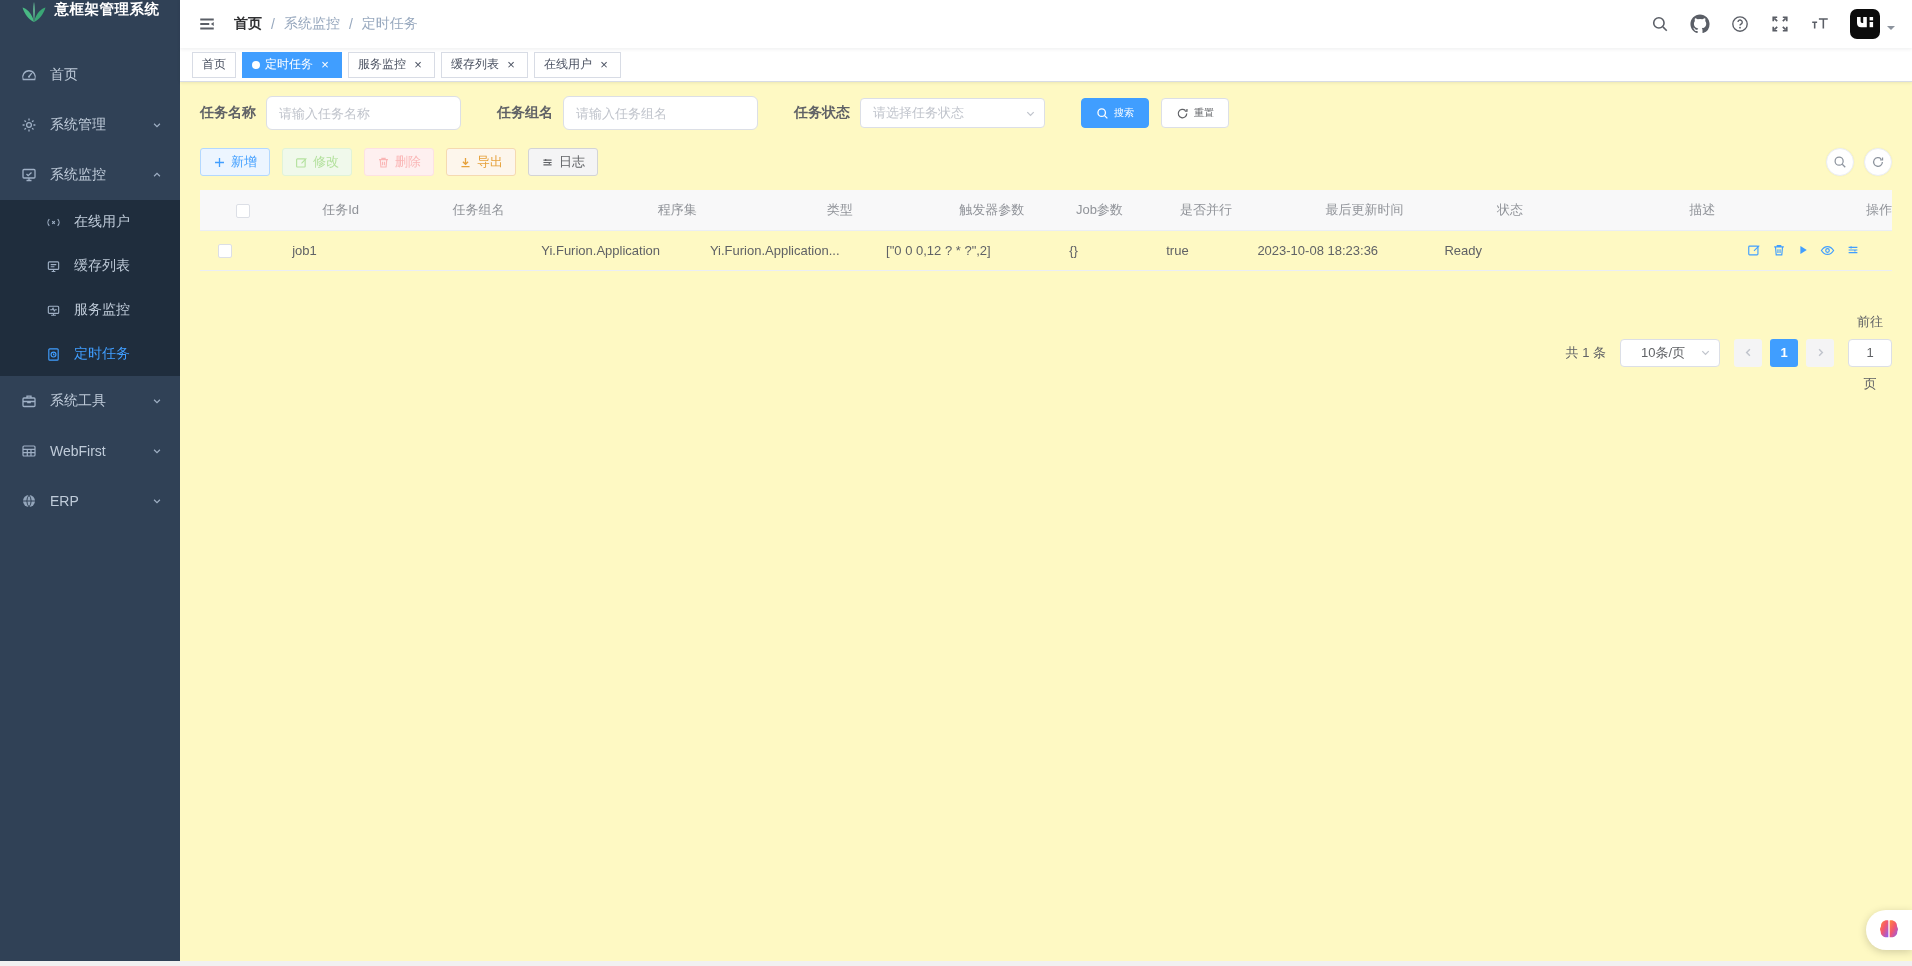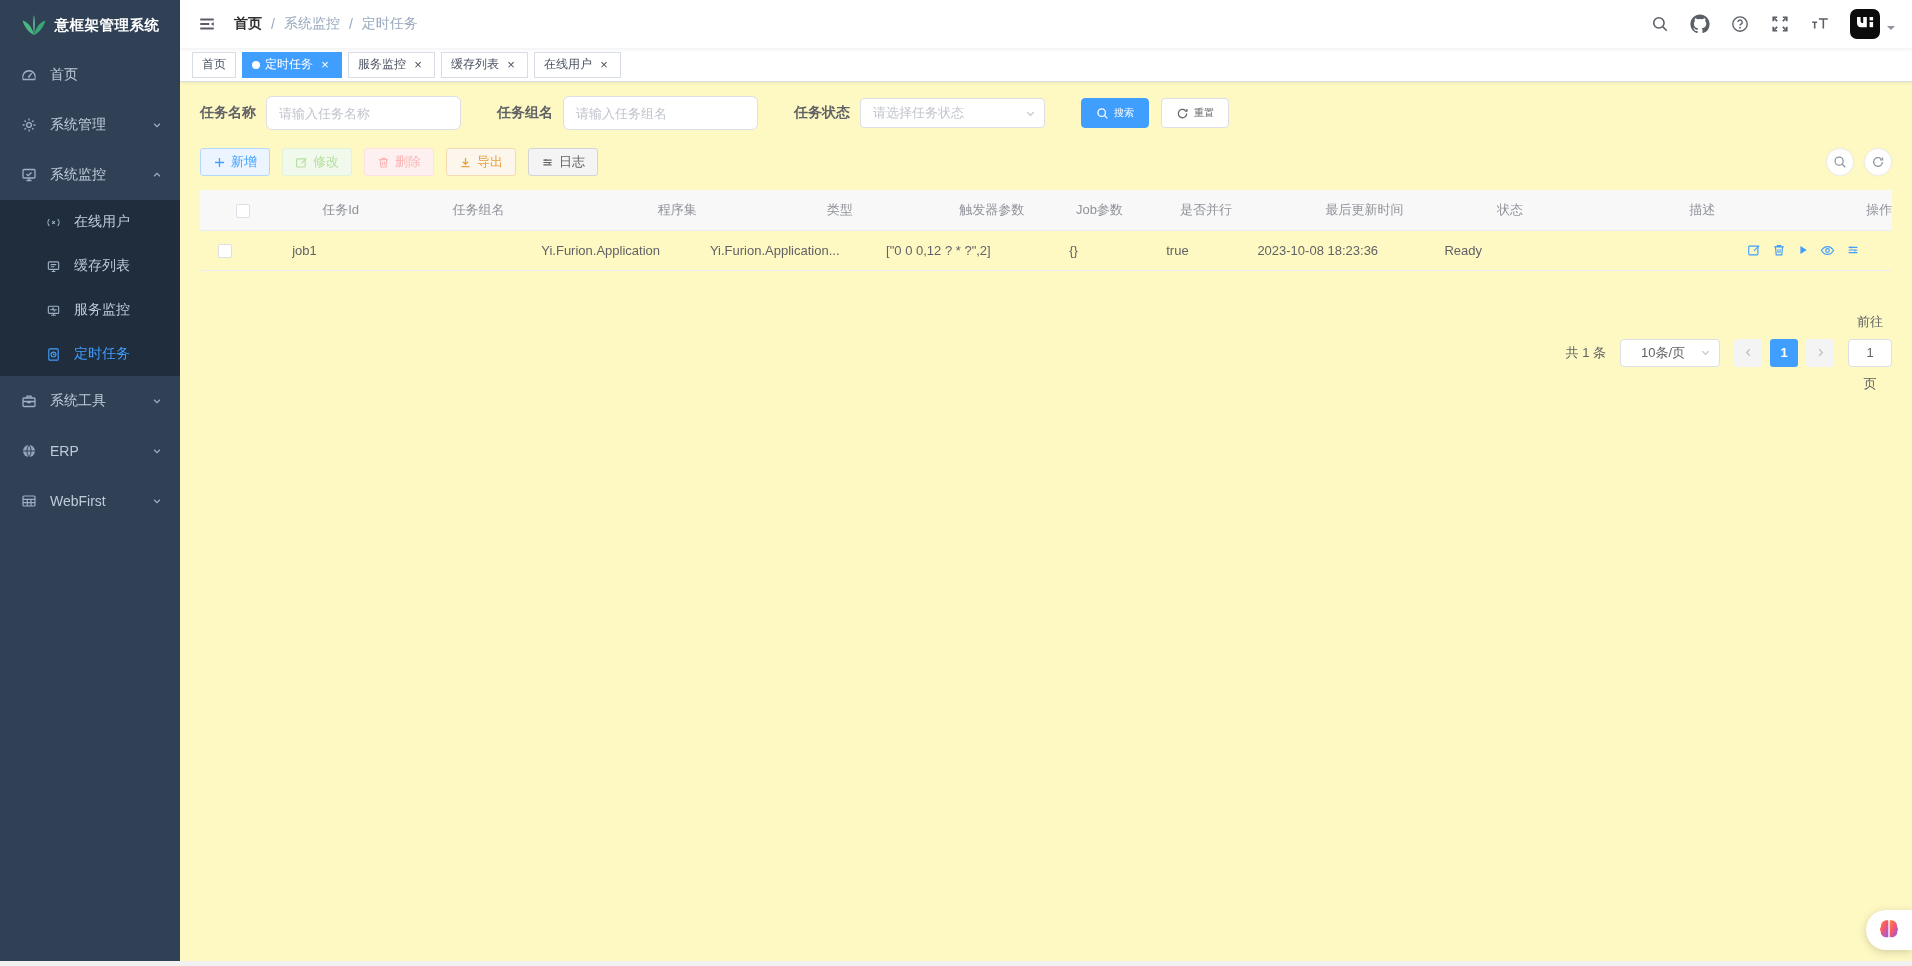--- a/index.html
+++ b/index.html
@@ -2,21 +2,21 @@
 <html><head>
 <meta charset="utf-8">
 <style>
   * { box-sizing: border-box; margin: 0; padding: 0; }
   html,body { width:1912px; height:966px; overflow:hidden; }
   body { font-family:"Liberation Sans","DejaVu Sans",sans-serif; background:#fff; font-size:14px; color:#606266; }
   .app { display:flex; width:1912px; height:966px; }
 
   
   .sidebar { width:180px; height:100%; background:#304156; flex-shrink:0; overflow:hidden; }
-  .logo { height:50px; display:flex; align-items:center; justify-content:center; gap:8px; }
+  .logo { height:50px; display:flex; justify-content:center; gap:8px; }
   .logo-title { color:#fff; font-weight:700; font-size:14.5px; letter-spacing:.5px; }
   .menu-item { height:50px; display:flex; align-items:center; padding:0 18px 0 20px; color:#bfcbd9; font-size:14px; cursor:pointer; }
   .menu-item .mi { width:18px; height:16px; display:flex; align-items:center; justify-content:center; color:#9fb0c5; }
   .menu-item .ml { flex:1; margin-left:12px; white-space:nowrap; }
   .menu-item .chev { color:#9fb0c5; display:flex; }
   .submenu { background:#1f2d3d; }
   .submenu .menu-item { height:44px; padding-left:44px; }
   .submenu .menu-item.active { color:#409eff; }
   .submenu .menu-item.active .mi { color:#409eff; }
 
@@ -204,42 +204,42 @@
         <span class="chev">
           <svg width="10" height="10" viewBox="0 0 12 12" fill="none" stroke="currentColor" stroke-width="1.4">
               <path d="M2.5 4.5 6 8l3.5-3.5"></path>
             </svg>
         </span>
       </div>
 
       <div class="menu-item">
         <span class="mi">
           <svg width="16" height="16" viewBox="0 0 16 16" fill="none" stroke="currentColor" stroke-width="1.2">
+            <rect x="2" y="3" width="12" height="10" rx="1"></rect>
+              <path d="M2 6.3h12M2 9.6h12M6.3 6.3V13M10 6.3V13"></path>
+          </svg>
+        </span>
+        <span class="ml">WebFirst</span>
+        <span class="chev">
+          <svg width="10" height="10" viewBox="0 0 12 12" fill="none" stroke="currentColor" stroke-width="1.4">
+              <path d="M2.5 4.5 6 8l3.5-3.5"></path>
+            </svg>
+        </span>
+      </div>
+
+      <div class="menu-item">
+        <span class="mi">
+          <svg width="16" height="16" viewBox="0 0 16 16" fill="none" stroke="currentColor" stroke-width="1.2">
             <circle cx="8" cy="8" r="6" fill="currentColor" fill-opacity="0.9" stroke="none"></circle>
             <g stroke="#304156" stroke-width="1">
               <path d="M2 8h12M8 2a9.5 9.5 0 0 1 0 12M8 2a9.5 9.5 0 0 0 0 12"></path>
             </g>
           </svg>
         </span>
         <span class="ml">ERP</span>
-        <span class="chev">
-          <svg width="10" height="10" viewBox="0 0 12 12" fill="none" stroke="currentColor" stroke-width="1.4">
-              <path d="M2.5 4.5 6 8l3.5-3.5"></path>
-            </svg>
-        </span>
-      </div>
-
-      <div class="menu-item">
-        <span class="mi">
-          <svg width="16" height="16" viewBox="0 0 16 16" fill="none" stroke="currentColor" stroke-width="1.2">
-            <rect x="2" y="3" width="12" height="10" rx="1"></rect>
-              <path d="M2 6.3h12M2 9.6h12M6.3 6.3V13M10 6.3V13"></path>
-          </svg>
-        </span>
-        <span class="ml">WebFirst</span>
         <span class="chev">
           <svg width="10" height="10" viewBox="0 0 12 12" fill="none" stroke="currentColor" stroke-width="1.4">
               <path d="M2.5 4.5 6 8l3.5-3.5"></path>
             </svg>
         </span>
       </div>
 
     </nav>
   </aside>
 

